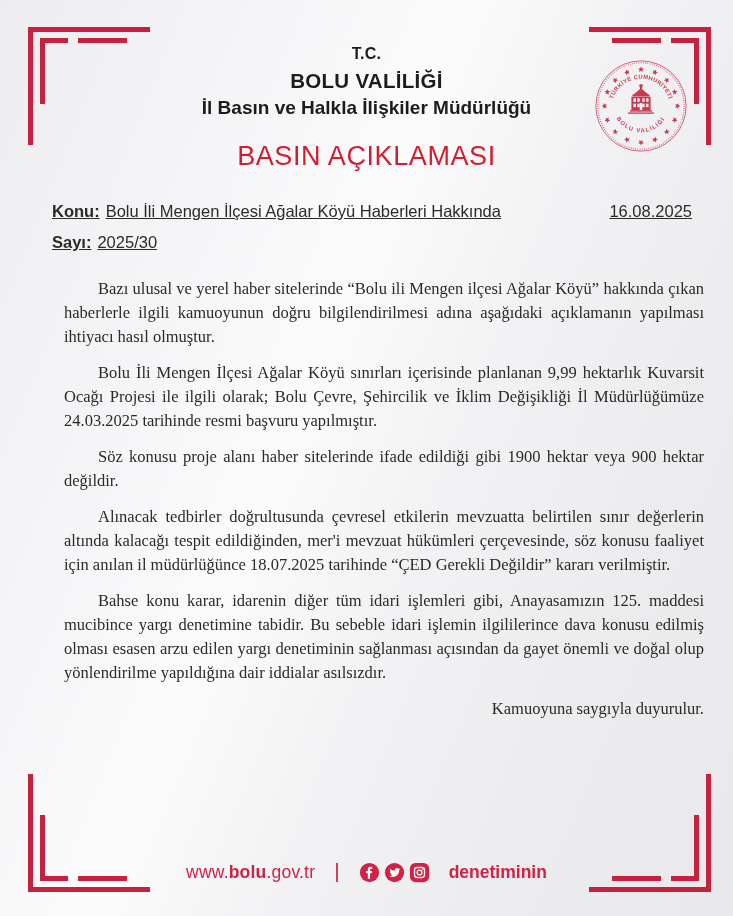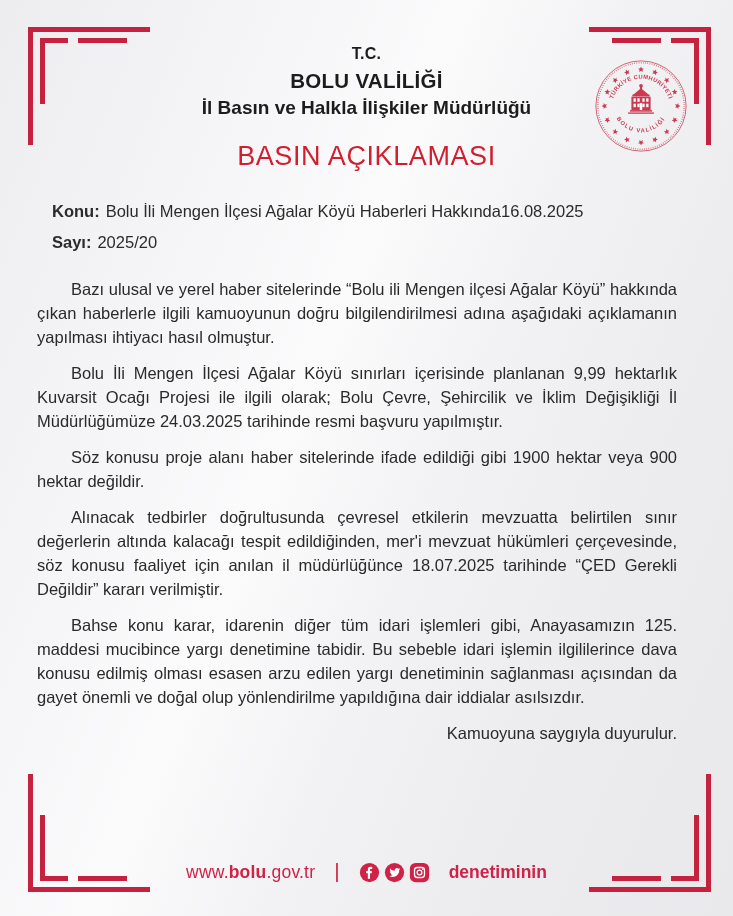--- a/index.html
+++ b/index.html
@@ -36,25 +36,25 @@
   .h-dept{font-size:19px;line-height:27px;}
   .doc-title{
     position:absolute;top:141px;left:0;width:100%;margin:0;
     text-align:center;font-size:27px;font-weight:normal;
     letter-spacing:.6px;color:var(--title-red);
   }
   
   .seal{position:absolute;left:593px;top:58px;width:96px;height:96px;}
   
   .meta{position:absolute;left:52px;top:199px;width:640px;font-size:16.5px;}
-  .meta-row{display:flex;justify-content:flex-start;align-items:baseline;line-height:24px;}
+  .meta-row{display:flex;justify-content:space-between;align-items:baseline;line-height:24px;text-decoration:underline;}
   .meta-row + .meta-row{margin-top:7px;}
   .lbl{font-weight:bold;margin-right:6px;}
   
-  .body{position:absolute;left:37px;top:277px;width:640px;}
+  .body{position:absolute;left:64px;top:277px;width:640px;font-family:Liberation Serif, serif;}
   .body p{
     margin:0 0 12px 0;
     font-size:16.5px;line-height:24px;
     text-align:justify;text-indent:34px;
     color:#2a2a2a;
   }
   .body p:last-child{text-align:right;}
   
   .footer{
     position:absolute;left:0;bottom:32px;width:100%;
@@ -165,21 +165,21 @@
 
   <div class="meta">
     <div class="meta-row">
       <div>
         <span class="lbl">Konu:</span><span>Bolu İli Mengen İlçesi Ağalar Köyü Haberleri Hakkında</span>
       </div>
       <div>16.08.2025</div>
     </div>
     <div class="meta-row">
       <div>
-        <span class="lbl">Sayı:</span><span>2025/20</span>
+        <span class="lbl">Sayı:</span><span>2025/30</span>
       </div>
     </div>
   </div>
 
   <div class="body">
     <p>Bazı ulusal ve yerel haber sitelerinde “Bolu ili Mengen ilçesi Ağalar Köyü” hakkında çıkan haberlerle ilgili kamuoyunun doğru bilgilendirilmesi adına aşağıdaki açıklamanın yapılması ihtiyacı hasıl olmuştur.</p>
     <p>Bolu İli Mengen İlçesi Ağalar Köyü sınırları içerisinde planlanan 9,99 hektarlık Kuvarsit Ocağı Projesi ile ilgili olarak; Bolu Çevre, Şehircilik ve İklim Değişikliği İl Müdürlüğümüze 24.03.2025 tarihinde resmi başvuru yapılmıştır.</p>
     <p>Söz konusu proje alanı haber sitelerinde ifade edildiği gibi 1900 hektar veya 900 hektar değildir.</p>
     <p>Alınacak tedbirler doğrultusunda çevresel etkilerin mevzuatta belirtilen sınır değerlerin altında kalacağı tespit edildiğinden, mer'i mevzuat hükümleri çerçevesinde, söz konusu faaliyet için anılan il müdürlüğünce 18.07.2025 tarihinde “ÇED Gerekli Değildir” kararı verilmiştir.</p>
     <p>Bahse konu karar, idarenin diğer tüm idari işlemleri gibi, Anayasamızın 125. maddesi mucibince yargı denetimine tabidir. Bu sebeble idari işlemin ilgililerince dava konusu edilmiş olması esasen arzu edilen yargı denetiminin sağlanması açısından da gayet önemli ve doğal olup yönlendirilme yapıldığına dair iddialar asılsızdır.</p>

